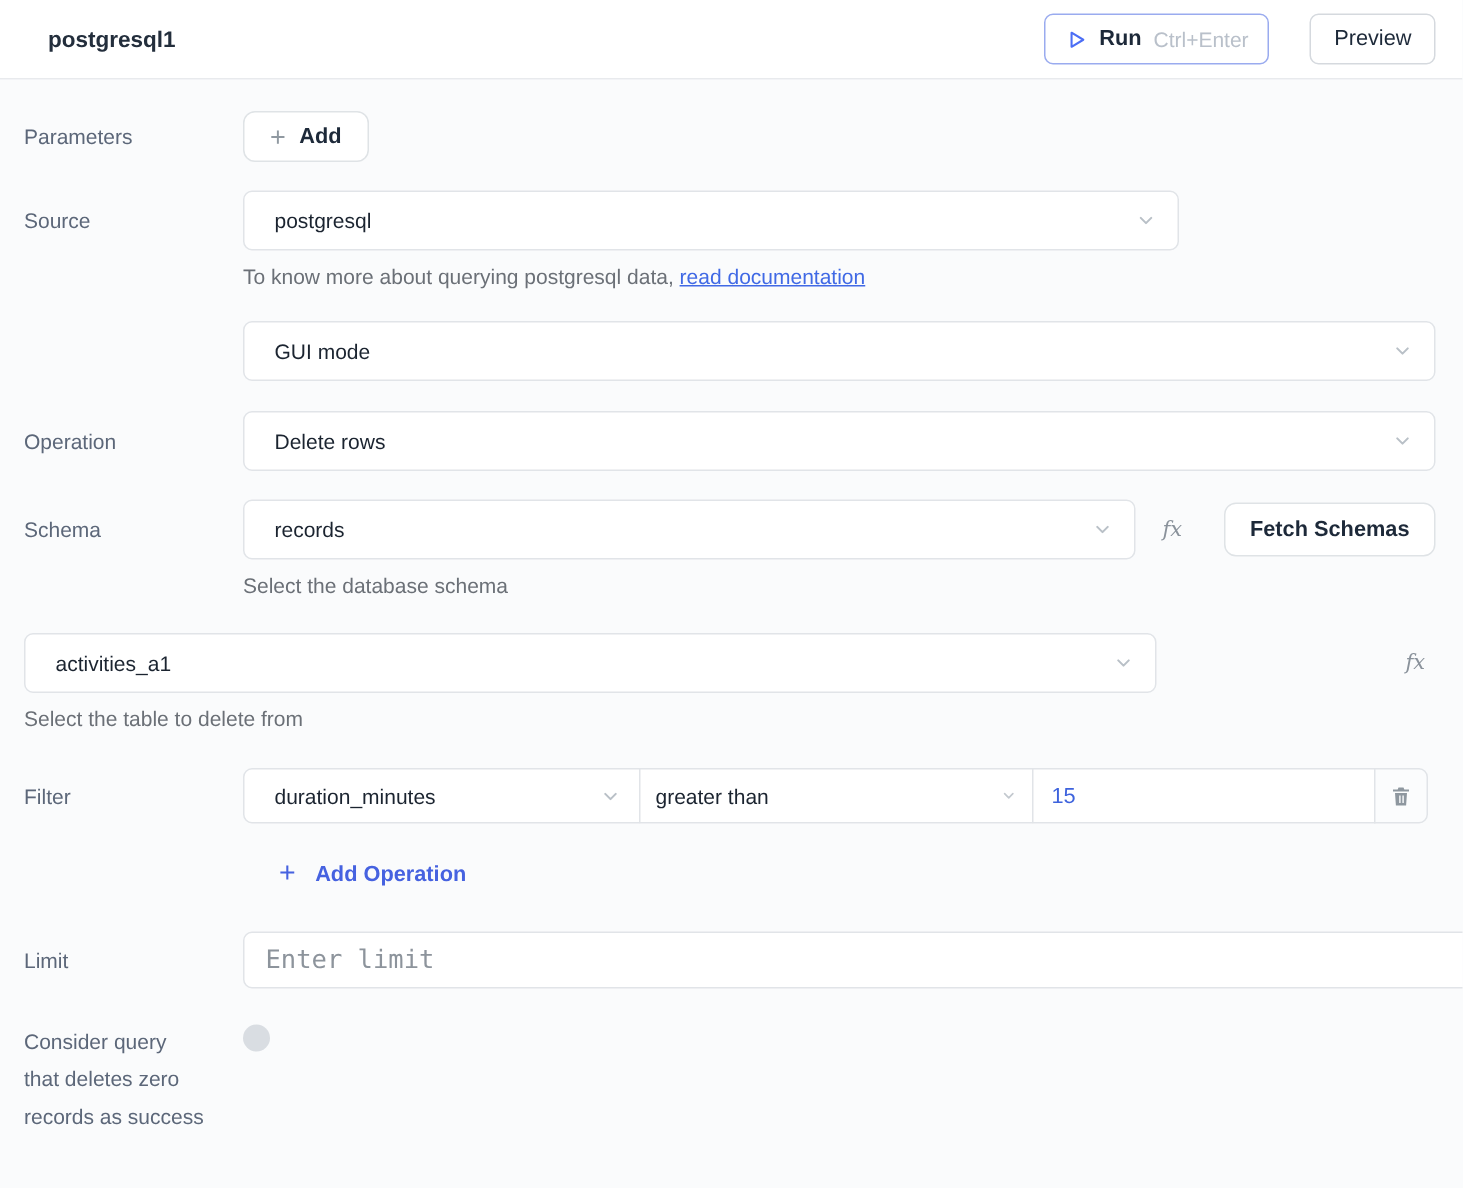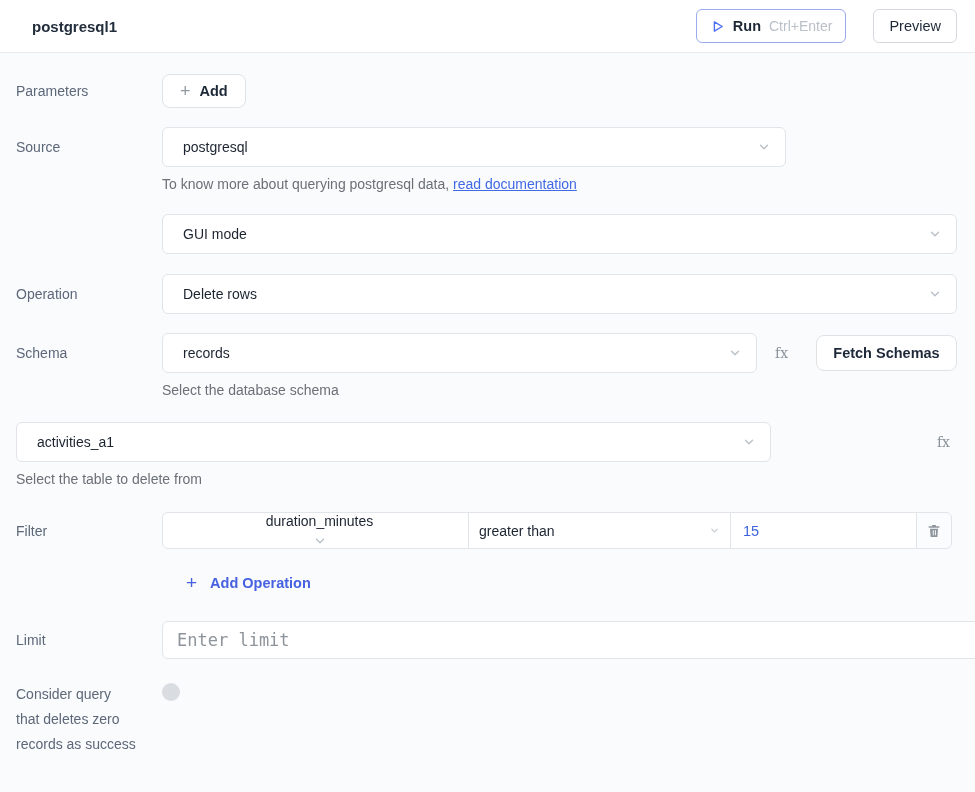--- a/index.html
+++ b/index.html
@@ -120,20 +120,21 @@
   .helper {
     margin-top: 7px;
     font-size: 14px;
     color: #6b7077;
     line-height: 20px;
   }
   .helper a { color: #4069e5; text-decoration: underline; cursor: pointer; }
 
   .fx {
     font-family: "DejaVu Serif", serif;
+    font-style: italic;
     font-size: 14px;
     color: #8a929b;
     cursor: pointer;
     align-self: center;
   }
 
   .fetch-btn {
     height: 36px;
     width: 141px;
     justify-content: center;
@@ -147,21 +148,21 @@
 
   
   .filter-group { display: flex; width: 790px; }
   .f-cell {
     height: 37px;
     background: #fff;
     border: 1px solid #e1e4e8;
     display: flex;
     align-items: center;
   }
-  .f-col { width: 307px; border-radius: 6px 0 0 6px; padding: 0 12px 0 20px; cursor: pointer; flex-direction: column; }
+  .f-col { width: 265px; border-radius: 6px 0 0 6px; padding: 0 12px 0 20px; cursor: pointer; }
   .f-op  { width: 263px; margin-left: -1px; padding: 0 10px; cursor: pointer; }
   .f-val { flex: 1; margin-left: -1px; padding: 0; }
   .f-val input {
     width: 100%; height: 100%; border: 0; outline: none;
     padding: 0 12px; font-size: 14.5px; color: #3e63dd;
     font-family: "Liberation Sans", sans-serif; background: transparent;
   }
   .f-del {
     width: 36px; margin-left: -1px; border-radius: 0 6px 6px 0;
     justify-content: center; cursor: pointer; background: #fbfcfd;

